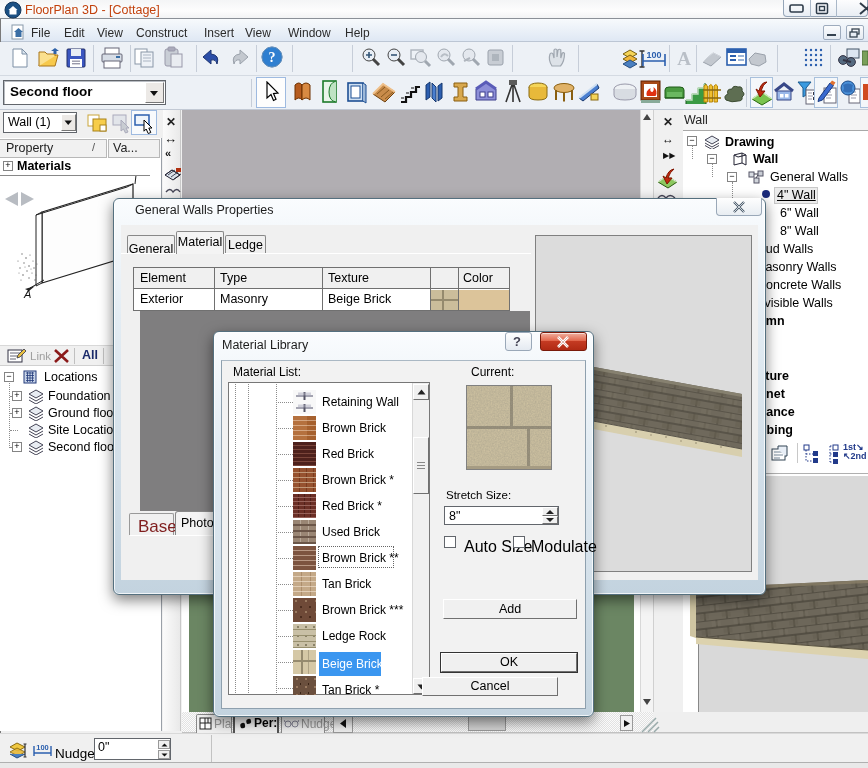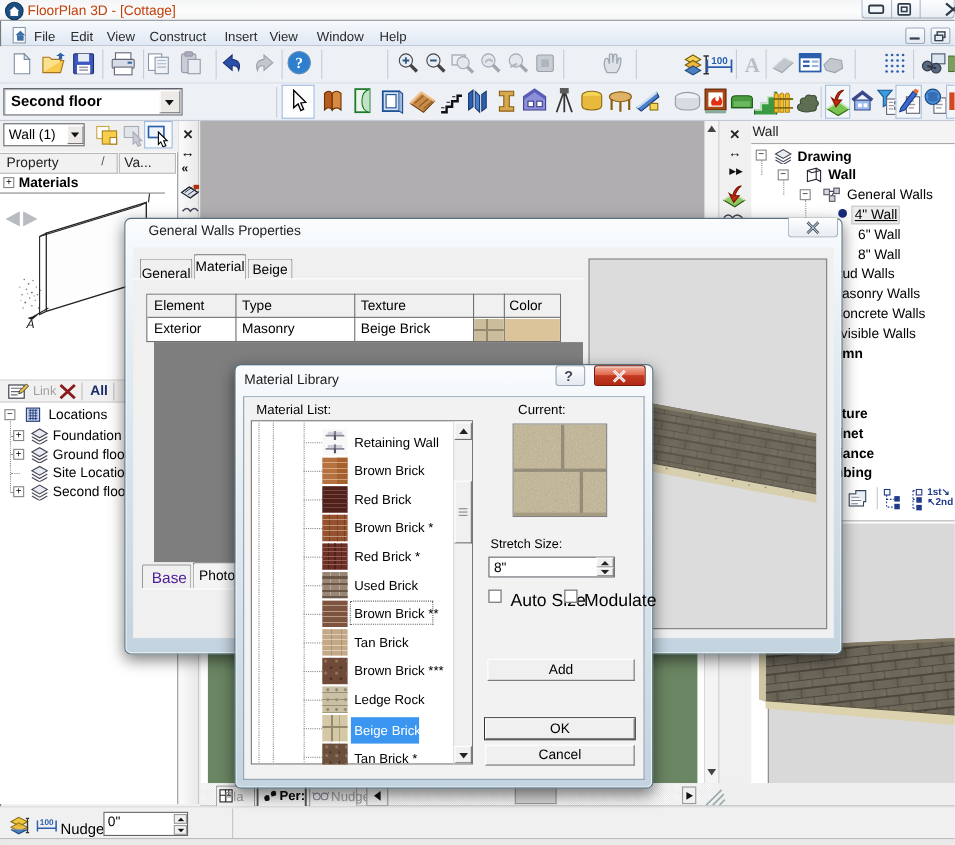--- a/index.html
+++ b/index.html
@@ -607,21 +607,21 @@
 
 <div class="a checker" style="left:182px;top:712px;width:471px;height:21px"></div>
 <div class="a" style="left:653px;top:712px;width:215px;height:21px;background:#efefef"></div>
 <div class="a" style="left:182px;top:732px;width:686px;height:1px;background:#c2c2c2"></div>
 
 <div class="a tab" style="left:196px;top:714px;width:36px;height:19px"></div>
 <svg class="a" style="left:199px;top:717px" width="13" height="13">
     <rect x="1" y="1" width="11" height="11" fill="#fff" stroke="#222"></rect>
     <path d="M1 6 h5 v6 M6 1 v5 h6 M9 6 v-5" stroke="#222" fill="none"></path>
   </svg>
-<div class="a" style="left:204px;top:717px;font-size:12px;color:#999">Pla</div>
+<div class="a" style="left:214px;top:717px;font-size:12px;color:#999">Pla</div>
 <div class="a" style="left:233px;top:713px;width:46px;height:20px;background:#f2f2f2;border:2px solid #555;border-bottom:none;border-radius:3px 3px 0 0"></div>
 <svg class="a" style="left:238px;top:717px" width="14" height="13">
     <path d="M3 11 q-2 -4 1 -5 q3 -1 3 2 q1 4 -4 3z" fill="#111"></path>
     <path d="M9 7 q-2 -4 1 -5 q3 -1 3 2 q1 3 -4 3z" fill="#111"></path>
   </svg>
 <div class="a" style="left:254px;top:716px;font-size:12px;font-weight:bold;color:#000">Per:</div>
 <div class="a tab" style="left:281px;top:714px;width:44px;height:19px"></div>
 <svg class="a" style="left:284px;top:718px" width="15" height="11">
     <circle cx="4" cy="6" r="3" fill="none" stroke="#889"></circle>
     <circle cx="11" cy="6" r="3" fill="none" stroke="#889"></circle>
@@ -672,21 +672,21 @@
 <div class="a aerotitle" style="left:135px;top:203px">General Walls Properties</div>
 <div class="a" style="left:716px;top:198px;width:46px;height:18px;background:linear-gradient(#fefefe,#e8edf2);border:1px solid #9aa8b8;border-top:none;border-radius:0 0 4px 4px"></div>
 <svg class="a" style="left:731px;top:201px" width="16" height="12">
     <path d="M3 1 L13 11 M13 1 L3 11" stroke="#4a5a6a" stroke-width="2.4"></path>
     <path d="M3 1 L13 11 M13 1 L3 11" stroke="#eef2f6" stroke-width="0.8"></path>
   </svg>
 <div class="a" style="left:121px;top:225px;width:637px;height:355px;background:#f0f0f0"></div>
 
 <div class="a tab" style="left:127px;top:235px;width:48px;height:19px;padding-top:6px">General</div>
 <div class="a tab" style="left:176px;top:231px;width:48px;height:23px;padding-top:3px;background:#f4f4f4;z-index:2">Material</div>
-<div class="a tab" style="left:225px;top:235px;width:41px;height:19px;padding-top:2px">Beige</div>
+<div class="a tab" style="left:225px;top:235px;width:41px;height:19px;padding-top:2px">Ledge</div>
 <div class="a" style="left:121px;top:253px;width:410px;height:1px;background:#fff"></div>
 
 <div class="a" style="left:133px;top:267px;width:377px;height:44px;background:#fff;border:1px solid #707070"></div>
 <div class="a" style="left:134px;top:268px;width:375px;height:21px;background:#f0f0f0;border-bottom:1px solid #707070"></div>
 <div class="a" style="left:214px;top:267px;width:1px;height:44px;background:#707070"></div>
 <div class="a" style="left:322px;top:267px;width:1px;height:44px;background:#707070"></div>
 <div class="a" style="left:430px;top:267px;width:1px;height:44px;background:#707070"></div>
 <div class="a" style="left:458px;top:267px;width:1px;height:44px;background:#707070"></div>
 <div class="a tx" style="left:140px;top:271px">Element</div>
 <div class="a tx" style="left:220px;top:271px">Type</div>
@@ -694,21 +694,21 @@
 <div class="a tx" style="left:463px;top:271px">Color</div>
 <div class="a tx" style="left:140px;top:292px">Exterior</div>
 <div class="a tx" style="left:220px;top:292px">Masonry</div>
 <div class="a tx" style="left:328px;top:292px">Beige Brick</div>
 <div class="a" style="left:431px;top:290px;width:27px;height:20px;background:#cbbd9b;background-image:linear-gradient(#0000 45%,#958a6e 45%,#958a6e 55%,#0000 55%),linear-gradient(90deg,#0000 40%,#958a6e 40%,#958a6e 48%,#0000 48%)"></div>
 <div class="a" style="left:459px;top:290px;width:50px;height:20px;background:#dcc49a"></div>
 
 <div class="a" style="left:140px;top:311px;width:390px;height:200px;background:#7f7e7f"></div>
 
 <div class="a" style="left:129px;top:513px;width:45px;height:22px;background:#f0f0f0;border:1px solid #999;border-bottom:none;border-radius:2px 2px 0 0"></div>
-<div class="a" style="left:138px;top:517px;font-size:14px;color:#4c1d95">Base</div>
+<div class="a" style="left:138px;top:517px;font-size:17px;color:#7f1d1d">Base</div>
 <div class="a" style="left:175px;top:511px;width:80px;height:24px;background:#f4f4f4;border:1px solid #888;border-bottom:none;border-radius:3px 3px 0 0"></div>
 <div class="a" style="left:181px;top:516px;font-size:12.5px;color:#000">Photo Alig</div>
 <div class="a" style="left:130px;top:535px;width:200px;height:1px;background:#fff"></div>
 
 <div class="a" style="left:535px;top:235px;width:217px;height:337px;background:#dcdcdc;border:1px solid #808080"></div>
 <svg class="a" style="left:536px;top:236px;width:215px;height:335px" viewBox="0 0 215 335">
 <defs>
 <pattern id="brick1" width="24" height="14" patternUnits="userSpaceOnUse" patternTransform="rotate(10)">
 <rect width="24" height="14" fill="#6f695c"></rect>
 <path d="M0 0 h24 M0 7 h24" stroke="#524d42" stroke-width="1.4"></path>
@@ -841,13 +841,13 @@
   </svg>
 
 <div class="a" style="left:444px;top:536px;width:12px;height:12px;background:#fff;border:1px solid #62666c"></div>
 <div class="a sx" style="left:464px;top:538px">Auto Size</div>
 <div class="a" style="left:513px;top:536px;width:12px;height:12px;background:#fff;border:1px solid #62666c"></div>
 <div class="a sx" style="left:531px;top:538px">Modulate</div>
 
 <div class="a btn" style="left:443px;top:599px;width:134px;height:20px;padding-top:2px;border-width:1.5px">Add</div>
 <div class="a" style="left:440px;top:652px;width:138px;height:21px;background:#333"></div>
 <div class="a btn" style="left:441px;top:653px;width:136px;height:19px;padding-top:1px;border-width:1.5px">OK</div>
-<div class="a btn" style="left:441px;top:677px;width:136px;height:19px;padding-top:1px;border-width:1.5px">Cancel</div>
+<div class="a btn" style="left:422px;top:677px;width:136px;height:19px;padding-top:1px;border-width:1.5px">Cancel</div>
 
 </body></html>

